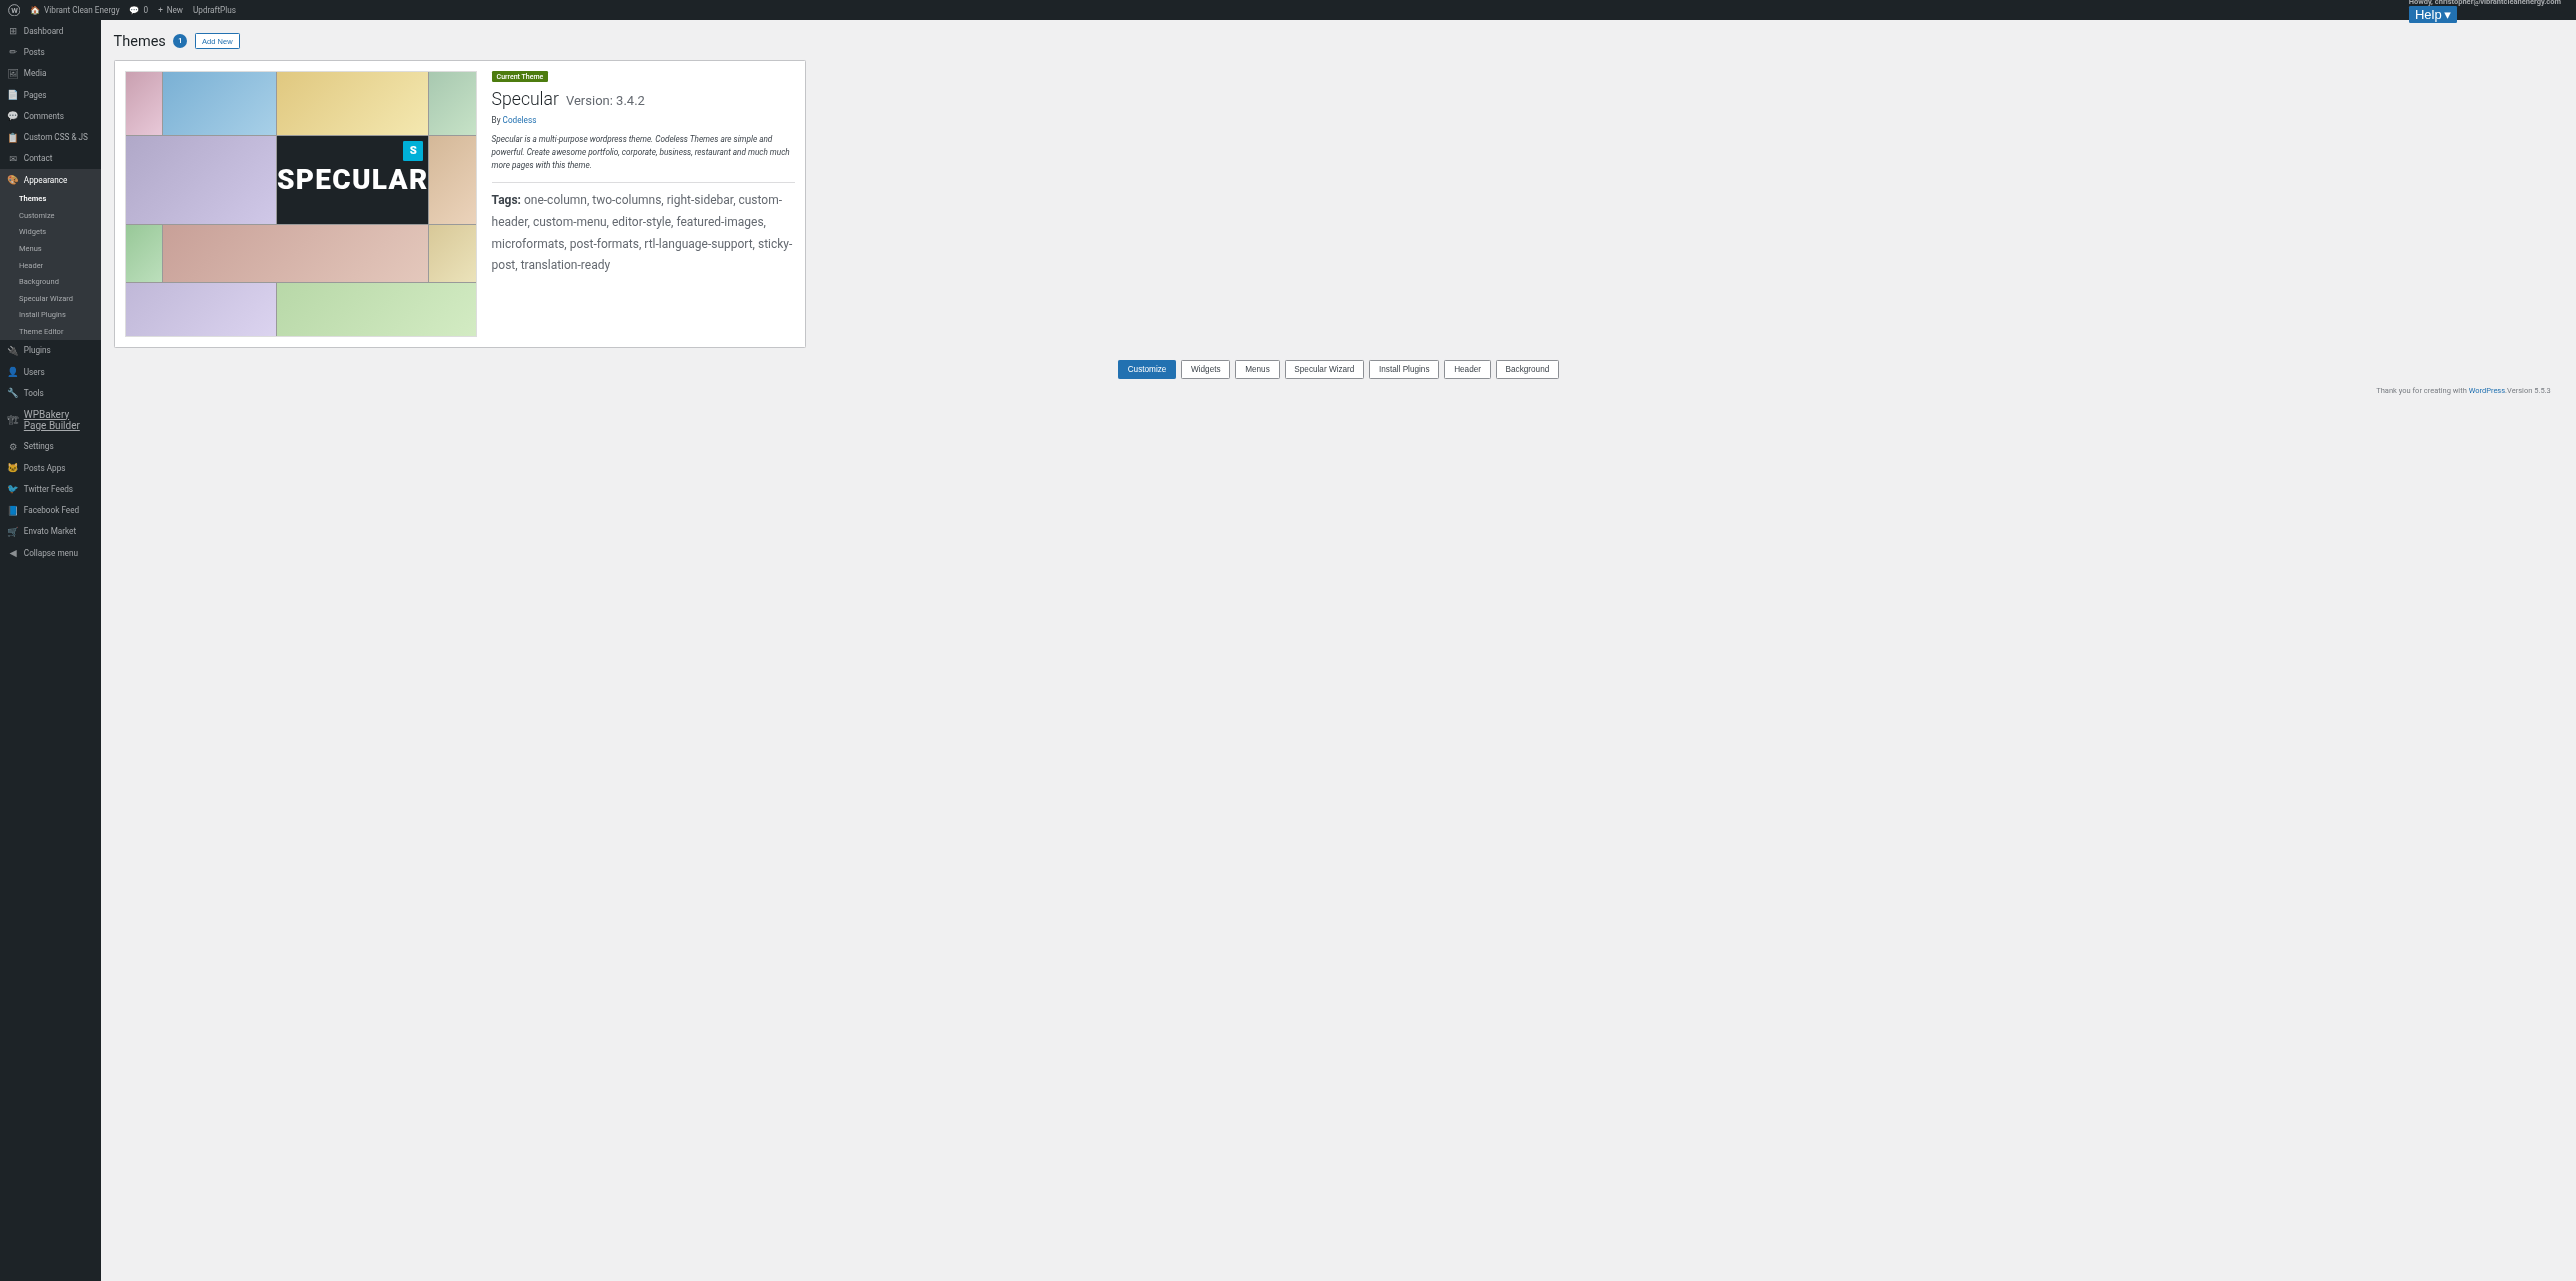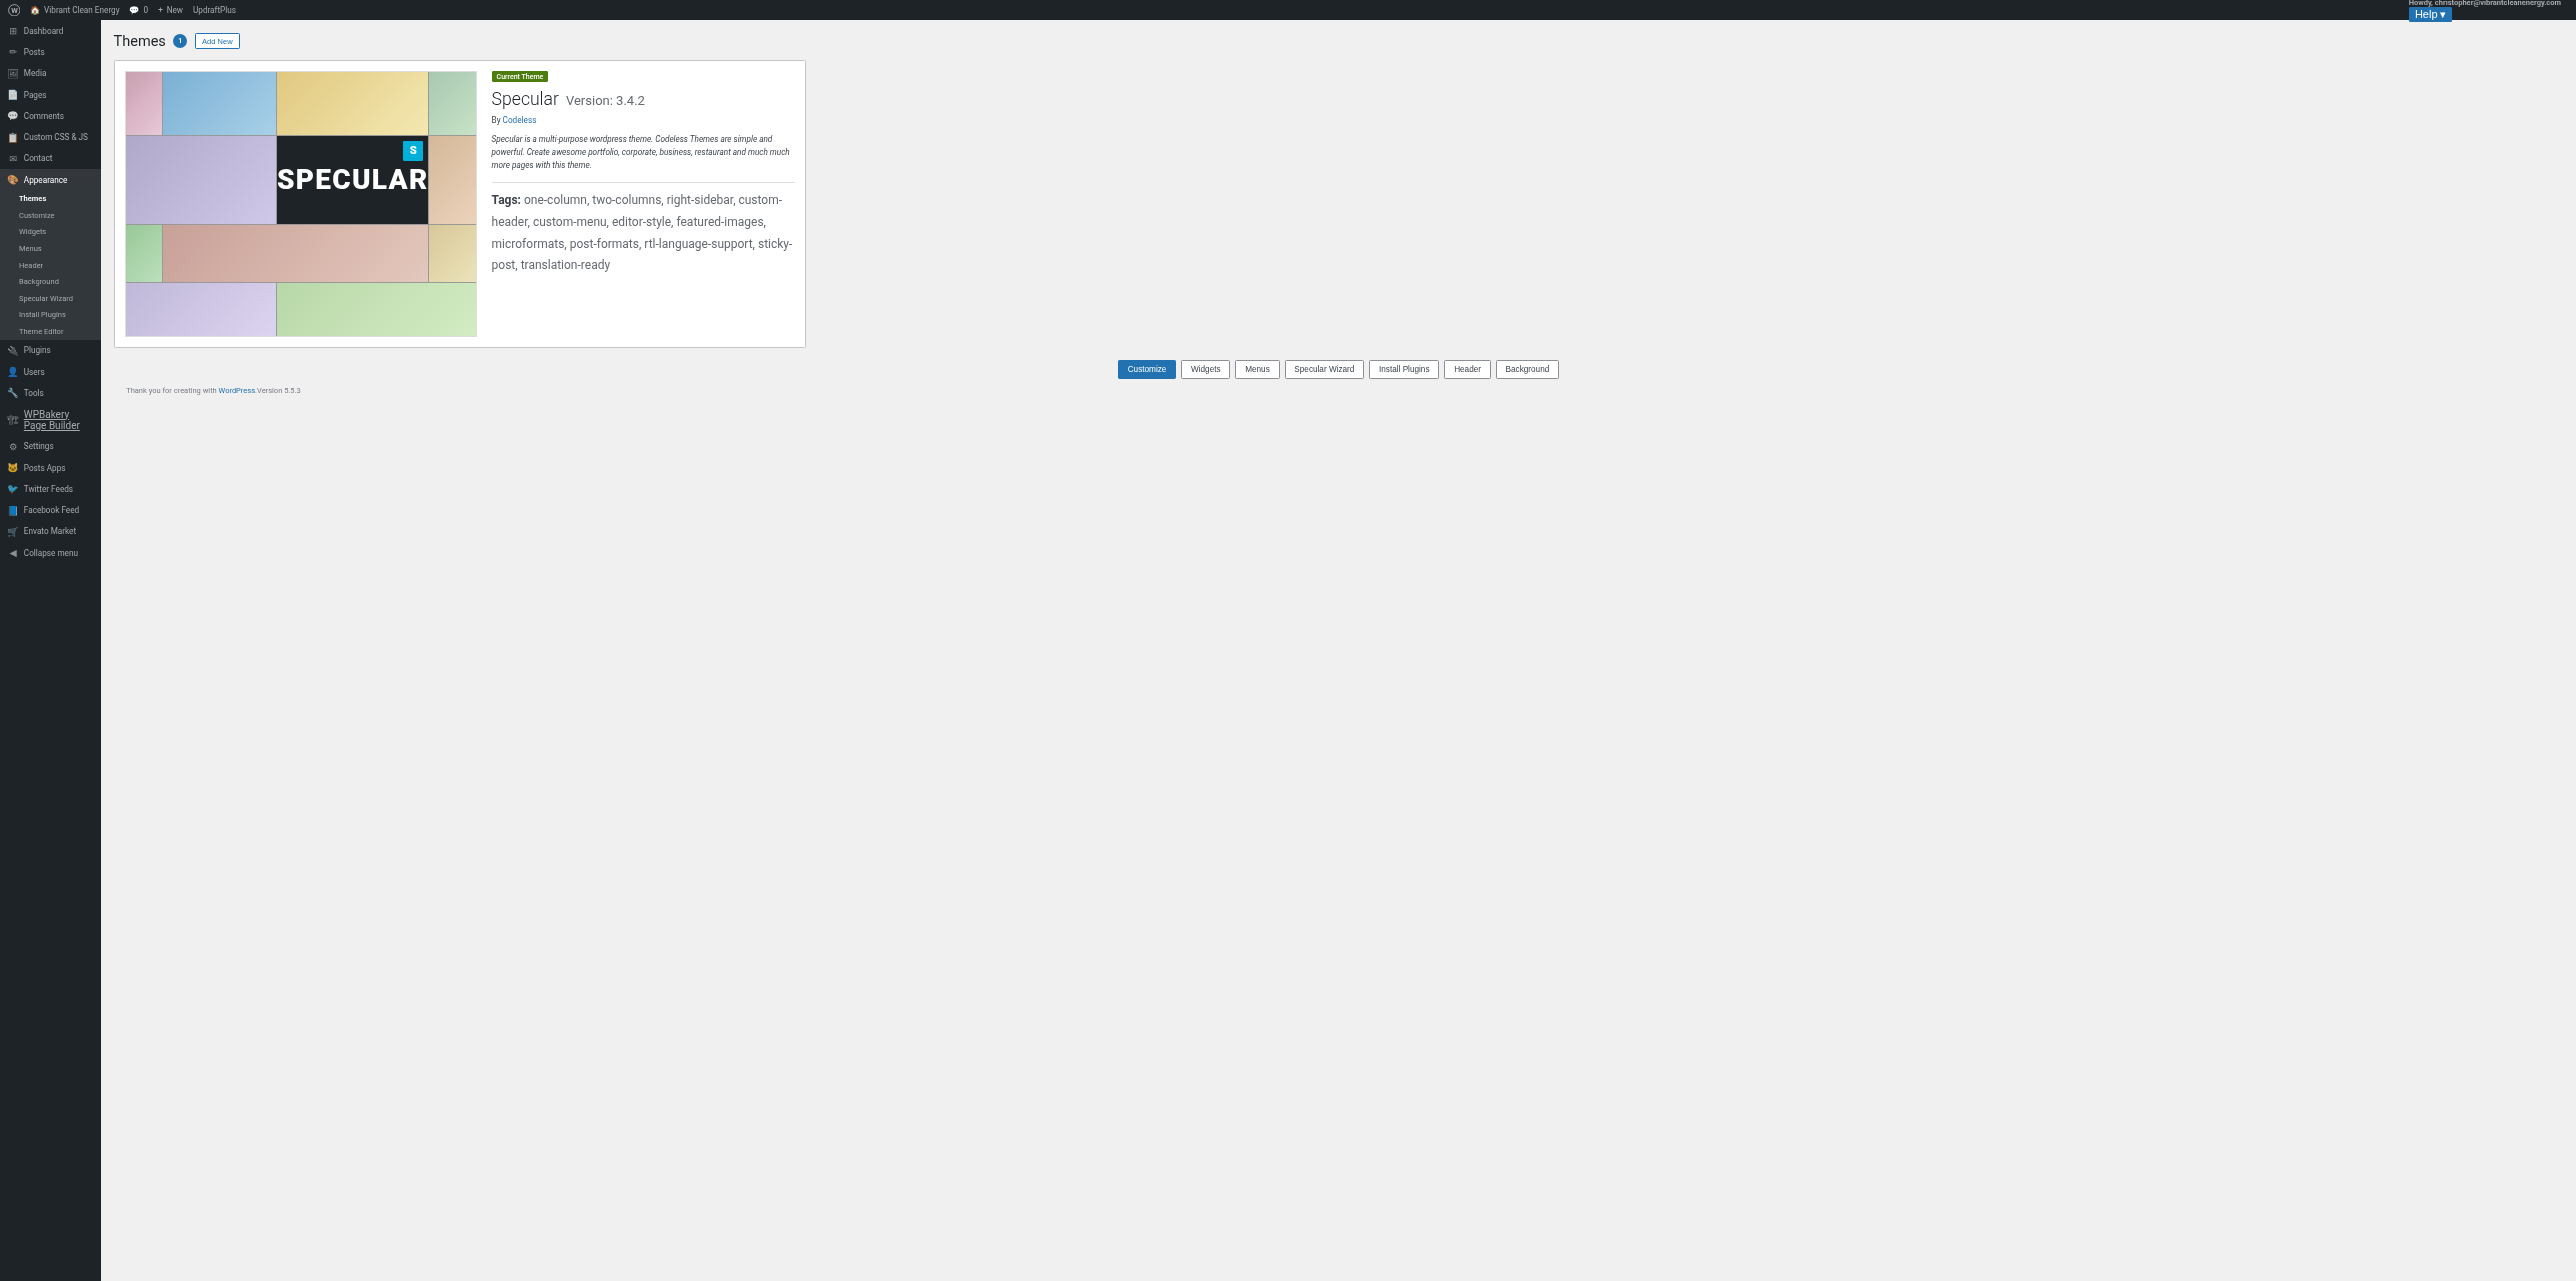--- a/index.html
+++ b/index.html
@@ -14,21 +14,21 @@
       align-items: center;
       padding: 0 7.5px;
       gap: 10px;
       position: fixed;
       top: 0; left: 0; right: 0;
       z-index: 100;
     }
     #wpadminbar .ab-item { color: #a7aaad; font-size: 8.2px; text-decoration: none; display: flex; align-items: center; gap: 3.8px; }
     .wp-logo { width: 12.6px; height: 12.6px; }
     .adminbar-right { margin-left: auto; color: #a7aaad; font-size: 7.5px; }
-    .help-btn { background: #2271b1; color: #fff; border: none; padding: 1.3px 6.3px; border-radius: 1.3px; font-size: 11px; cursor: pointer; display: flex; align-items: flex-start; gap: 2.5px; }
+    .help-btn { background: #2271b1; color: #fff; border: none; padding: 1.3px 6.3px; border-radius: 1.3px; font-size: 13px; cursor: pointer; display: flex; align-items: center; gap: 2.5px; }
 
     
     .wp-layout { display: flex; margin-top: 20px; min-height: calc(100vh - 20px); }
 
     
     #adminmenu {
       width: 101px;
       background: #1d2327;
       flex-shrink: 0;
       padding-top: 0;
@@ -190,21 +190,21 @@
       border-radius: 1.3px;
     }
     .action-btn.primary { background: #2271b1; border-color: #2271b1; color: #fff; }
 
     
     #wpfooter {
       padding: 7.5px 12.6px;
       color: #787c82;
       font-size: 7.5px;
       display: flex;
-      justify-content: flex-start;
+      justify-content: flex-end;
     }
     #wpfooter a { color: #2271b1; text-decoration: none; }
   </style>
 </head>
 <body>
 
 <div id="wpadminbar">
   <div style="display:flex;align-items:center;">
     <svg class="wp-logo" viewBox="0 0 20 20" fill="#a7aaad" style="font-size:13px">
         <circle cx="10" cy="10" r="9" stroke="#a7aaad" stroke-width="1.5" fill="none"></circle>

